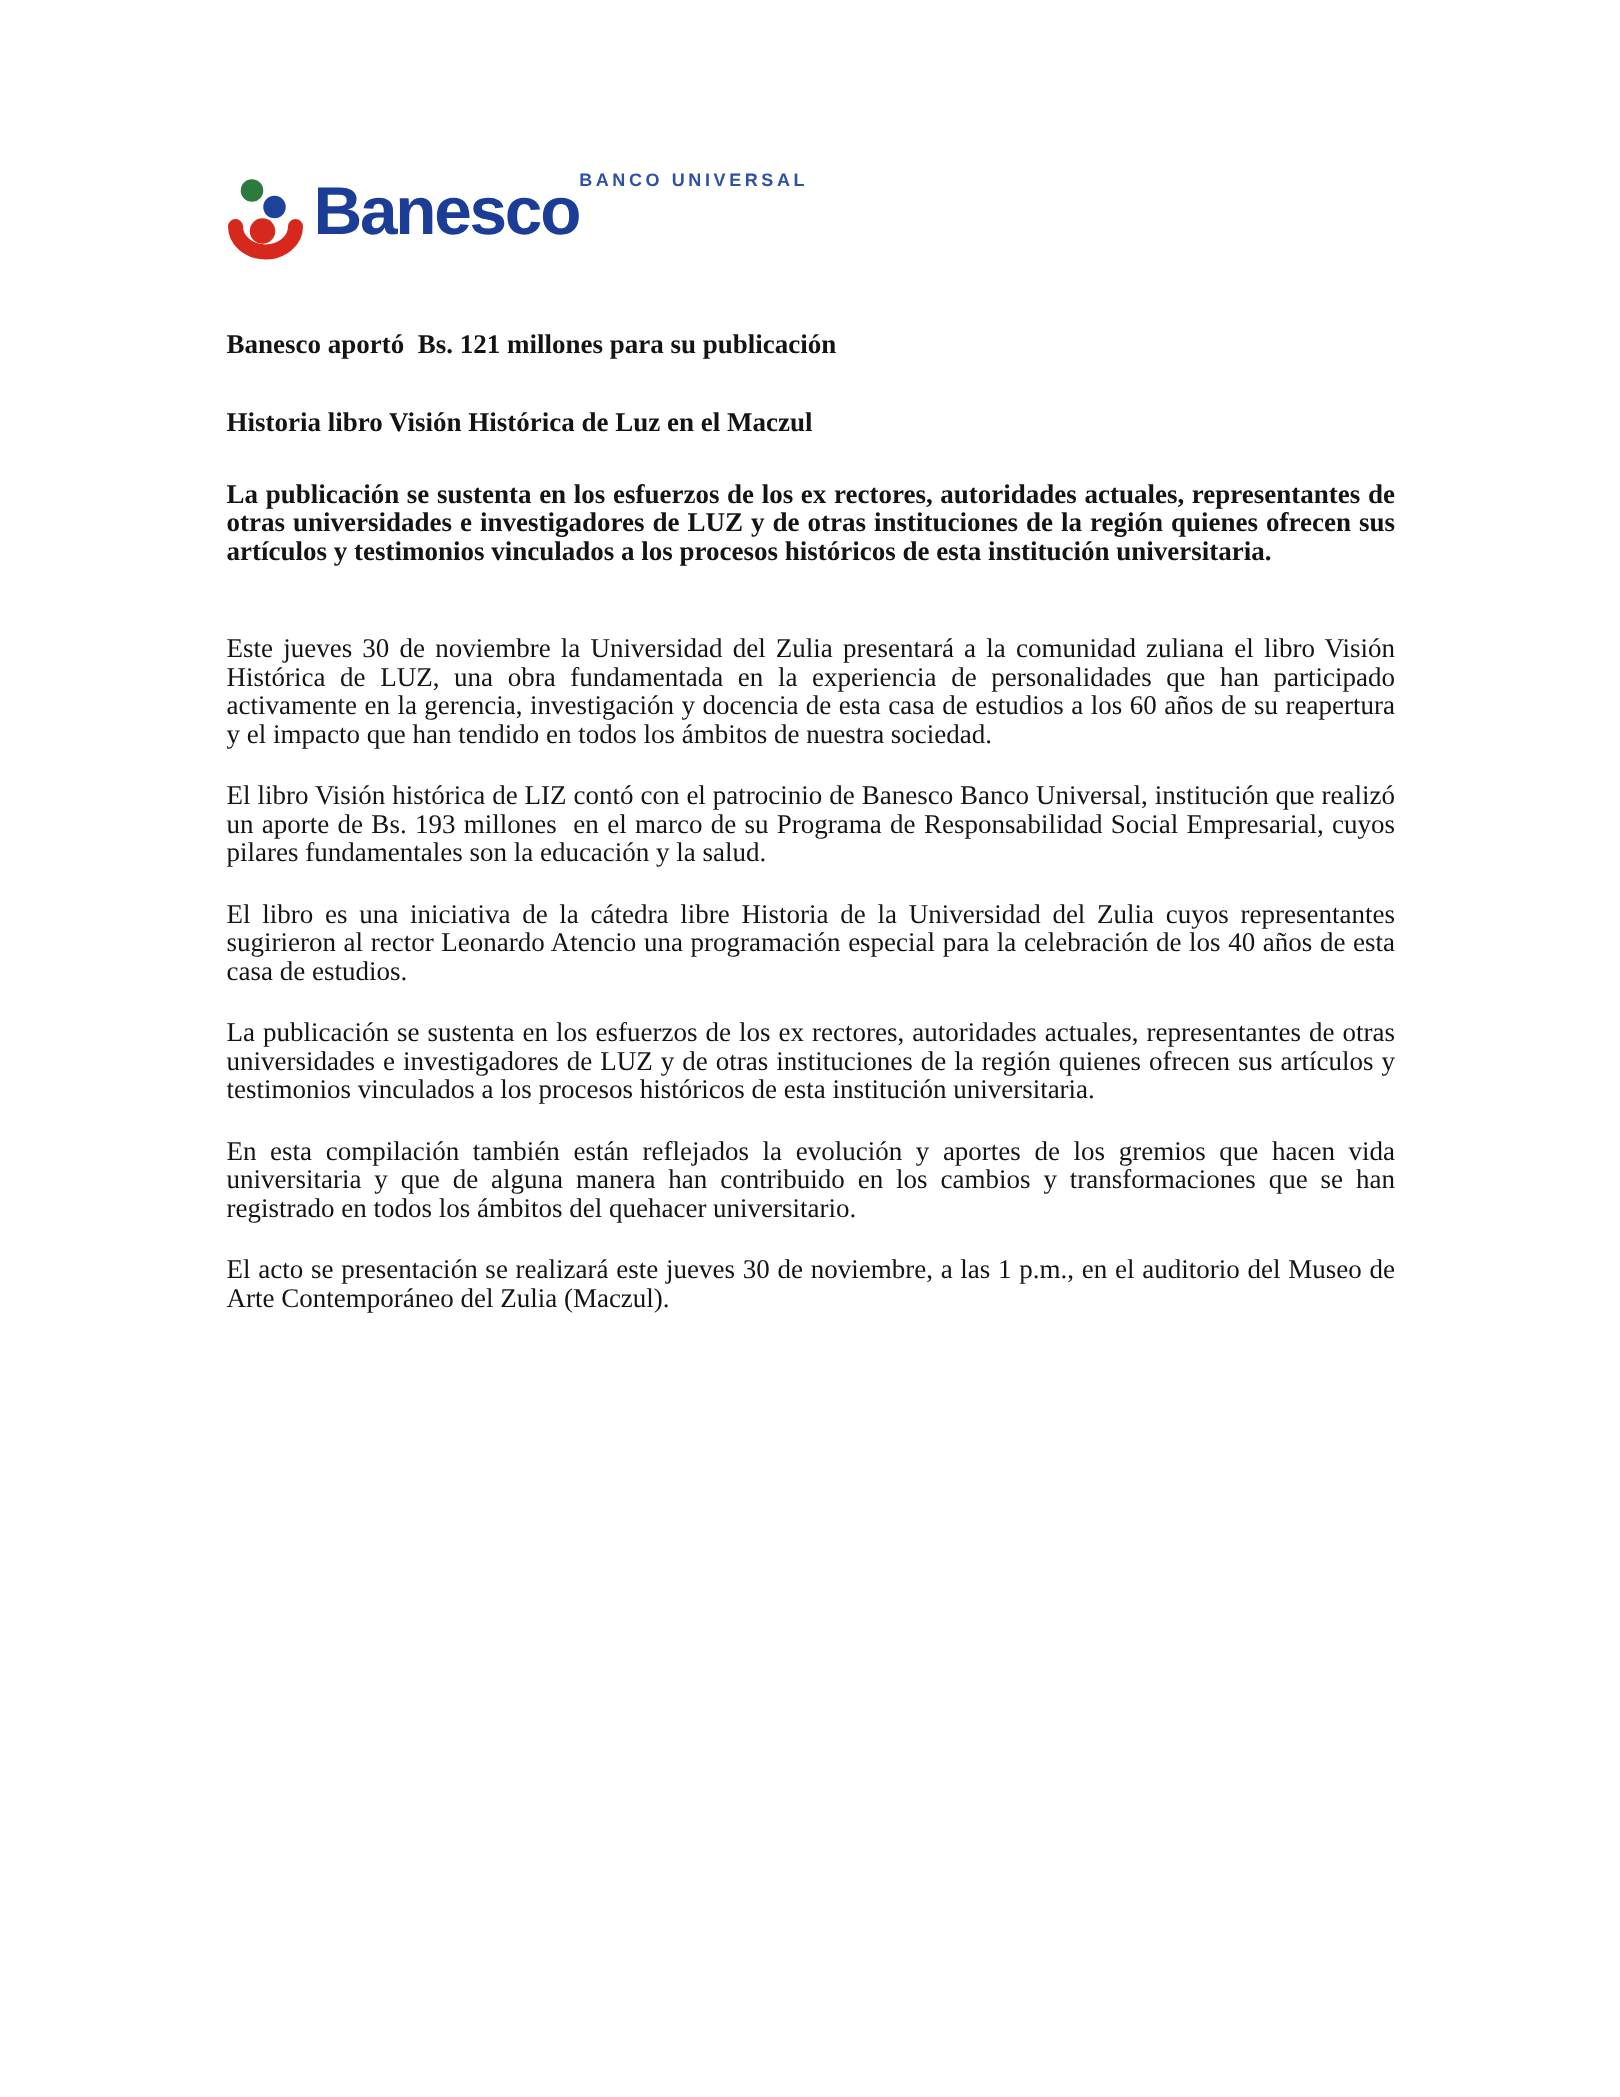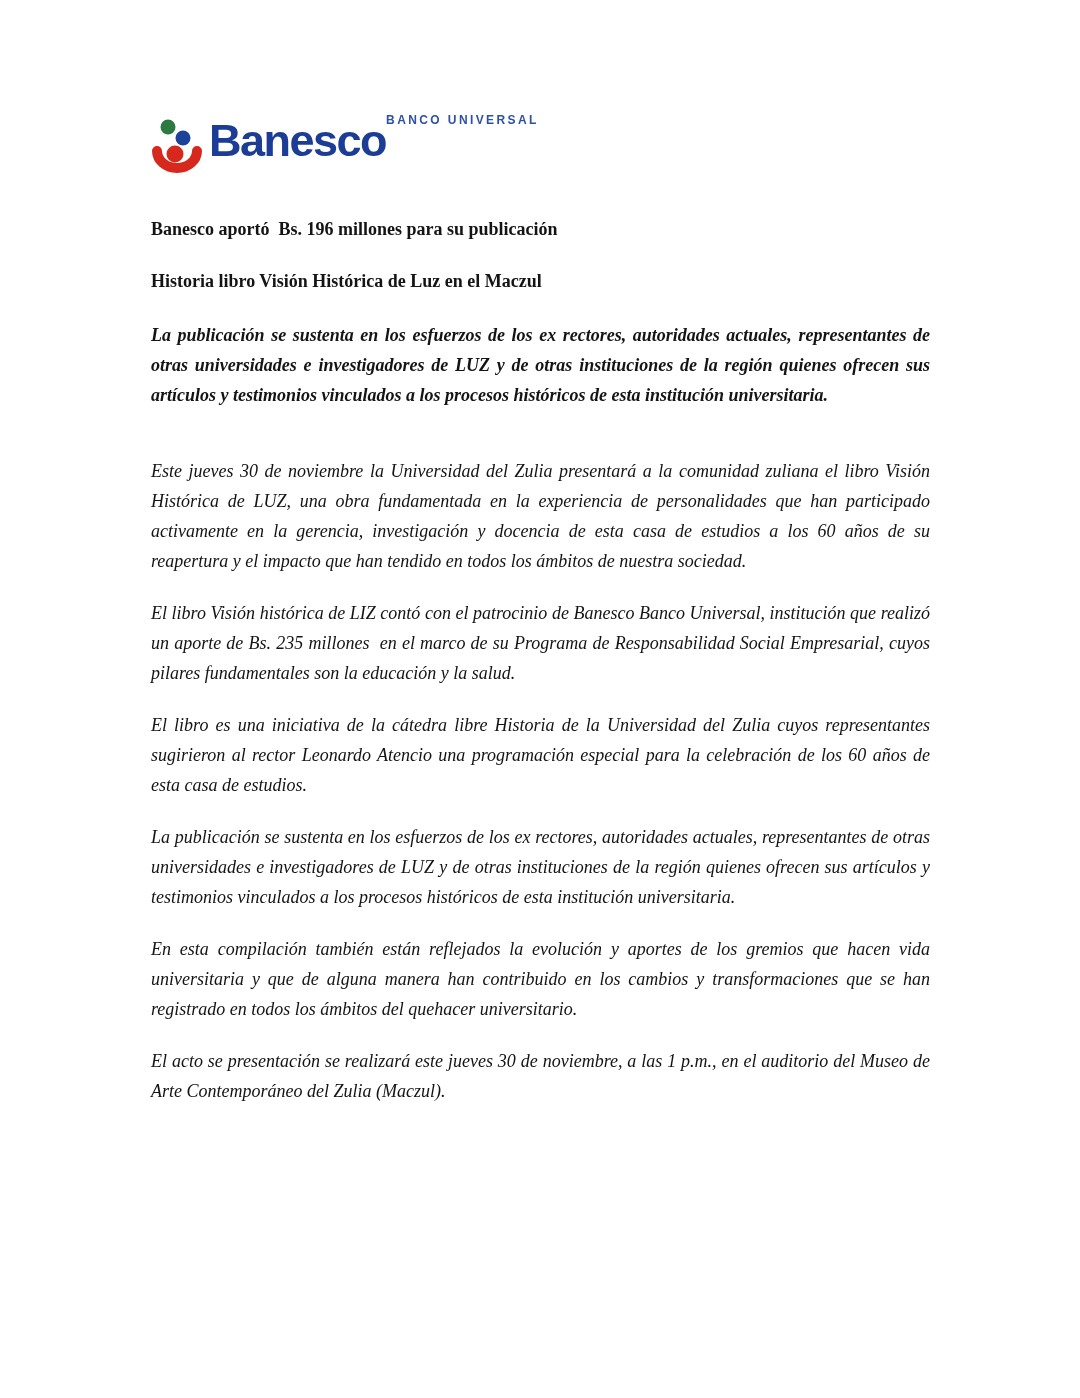--- a/index.html
+++ b/index.html
@@ -51,25 +51,24 @@
   .doc { width: 779px; }
   .heading {
     font-weight: bold;
     font-size: 18px;
     line-height: 26px;
     margin: 0 0 26px 0;
     white-space: pre-wrap;
   }
   .para {
     font-size: 18px;
-    line-height: 30px;
+    line-height: 19px;
     text-align: justify;
     margin: 0 0 22px 0;
     white-space: pre-wrap;
-    font-style: italic;
   }
   .para.bold { font-weight: bold; }
   .para.lede { margin-bottom: 46px; }
 </style>
 </head>
 <body>
 
 <div class="page">
 
   <div class="logo">
@@ -79,24 +78,24 @@
       <circle cx="32" cy="20" r="7.5" fill="#1c4399"></circle>
       <circle cx="17" cy="9" r="7.5" fill="#2c7a3f"></circle>
     </svg>
     <div class="logo-text">
       <span class="brand">Banesco</span>
       <span class="tagline">BANCO UNIVERSAL</span>
     </div>
   </div>
 
   <div class="doc">
-    <p class="heading">Banesco aportó  Bs. 196 millones para su publicación</p>
+    <p class="heading">Banesco aportó  Bs. 121 millones para su publicación</p>
     <p class="heading">Historia libro Visión Histórica de Luz en el Maczul</p>
     <p class="para bold lede">La publicación se sustenta en los esfuerzos de los ex rectores, autoridades actuales, representantes de otras universidades e investigadores de LUZ y de otras instituciones de la región quienes ofrecen sus artículos y testimonios vinculados a los procesos históricos de esta institución universitaria.</p>
     <p class="para">Este jueves 30 de noviembre la Universidad del Zulia presentará a la comunidad zuliana el libro Visión Histórica de LUZ, una obra fundamentada en la experiencia de personalidades que han participado activamente en la gerencia, investigación y docencia de esta casa de estudios a los 60 años de su reapertura y el impacto que han tendido en todos los ámbitos de nuestra sociedad.</p>
-    <p class="para">El libro Visión histórica de LIZ contó con el patrocinio de Banesco Banco Universal, institución que realizó un aporte de Bs. 235 millones  en el marco de su Programa de Responsabilidad Social Empresarial, cuyos pilares fundamentales son la educación y la salud.</p>
-    <p class="para">El libro es una iniciativa de la cátedra libre Historia de la Universidad del Zulia cuyos representantes sugirieron al rector Leonardo Atencio una programación especial para la celebración de los 60 años de esta casa de estudios.</p>
+    <p class="para">El libro Visión histórica de LIZ contó con el patrocinio de Banesco Banco Universal, institución que realizó un aporte de Bs. 193 millones  en el marco de su Programa de Responsabilidad Social Empresarial, cuyos pilares fundamentales son la educación y la salud.</p>
+    <p class="para">El libro es una iniciativa de la cátedra libre Historia de la Universidad del Zulia cuyos representantes sugirieron al rector Leonardo Atencio una programación especial para la celebración de los 40 años de esta casa de estudios.</p>
     <p class="para">La publicación se sustenta en los esfuerzos de los ex rectores, autoridades actuales, representantes de otras universidades e investigadores de LUZ y de otras instituciones de la región quienes ofrecen sus artículos y testimonios vinculados a los procesos históricos de esta institución universitaria.</p>
     <p class="para">En esta compilación también están reflejados la evolución y aportes de los gremios que hacen vida universitaria y que de alguna manera han contribuido en los cambios y transformaciones que se han registrado en todos los ámbitos del quehacer universitario.</p>
     <p class="para">El acto se presentación se realizará este jueves 30 de noviembre, a las 1 p.m., en el auditorio del Museo de Arte Contemporáneo del Zulia (Maczul).</p>
   </div>
 
 </div>
 
 </body></html>

